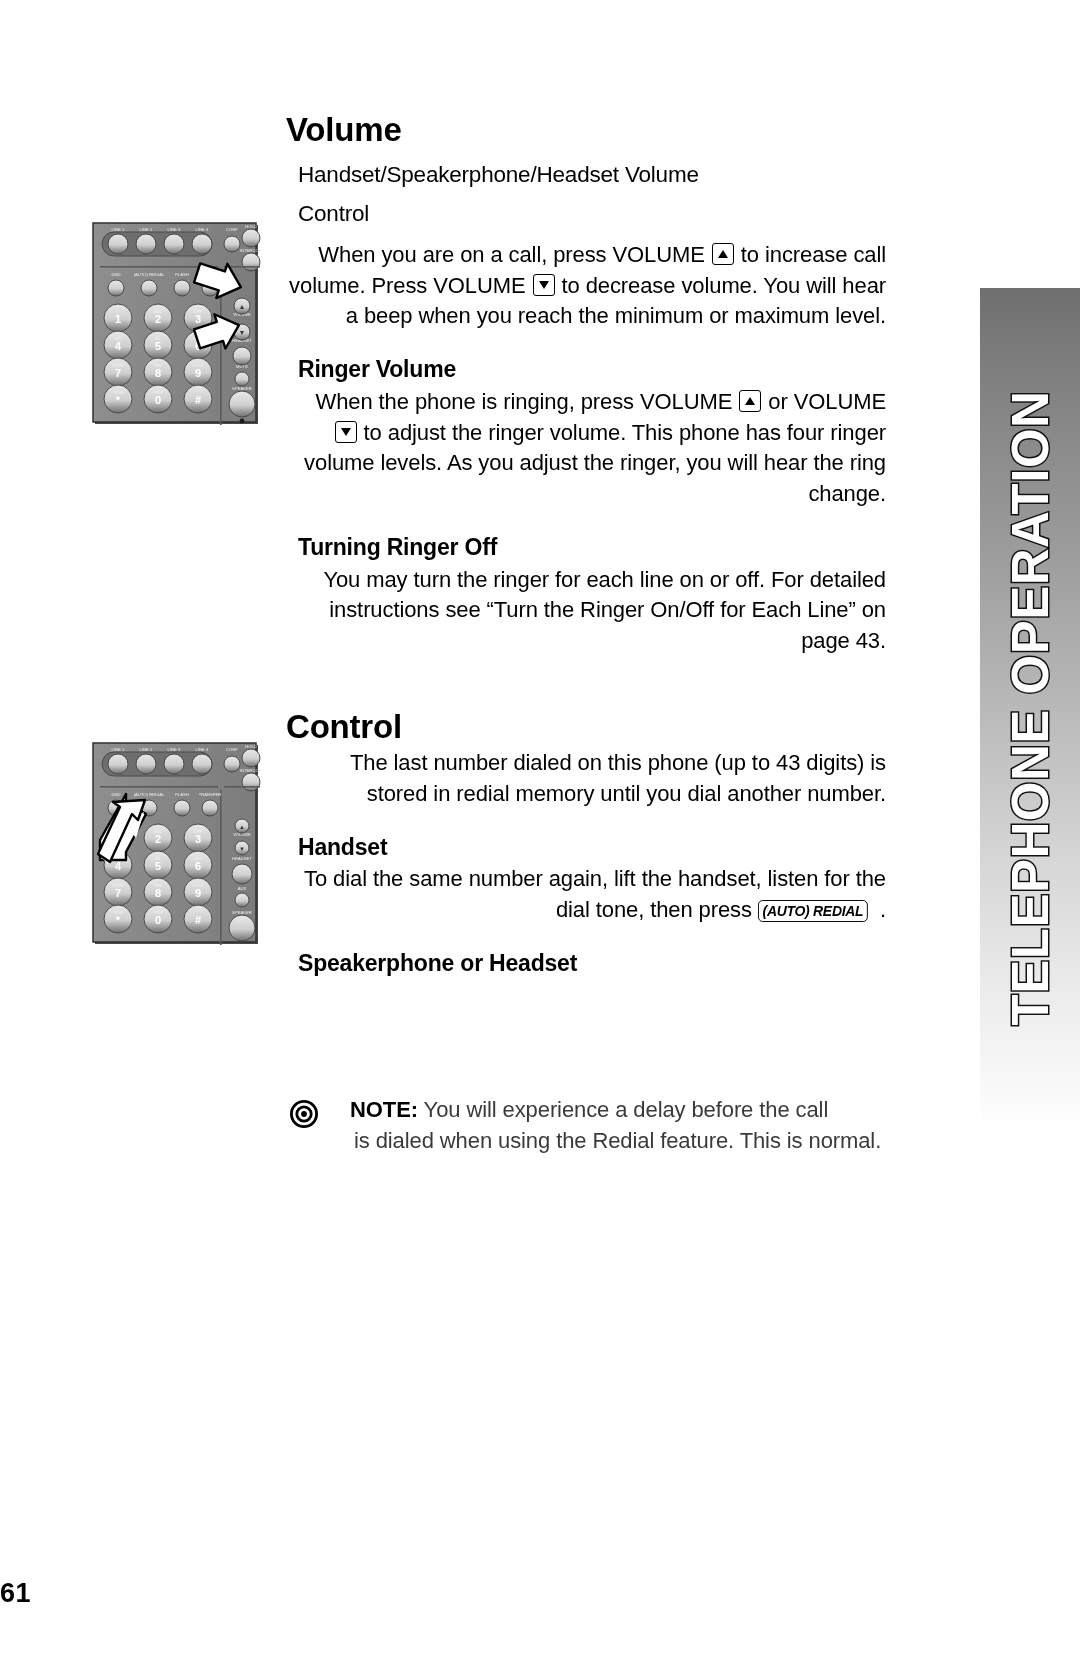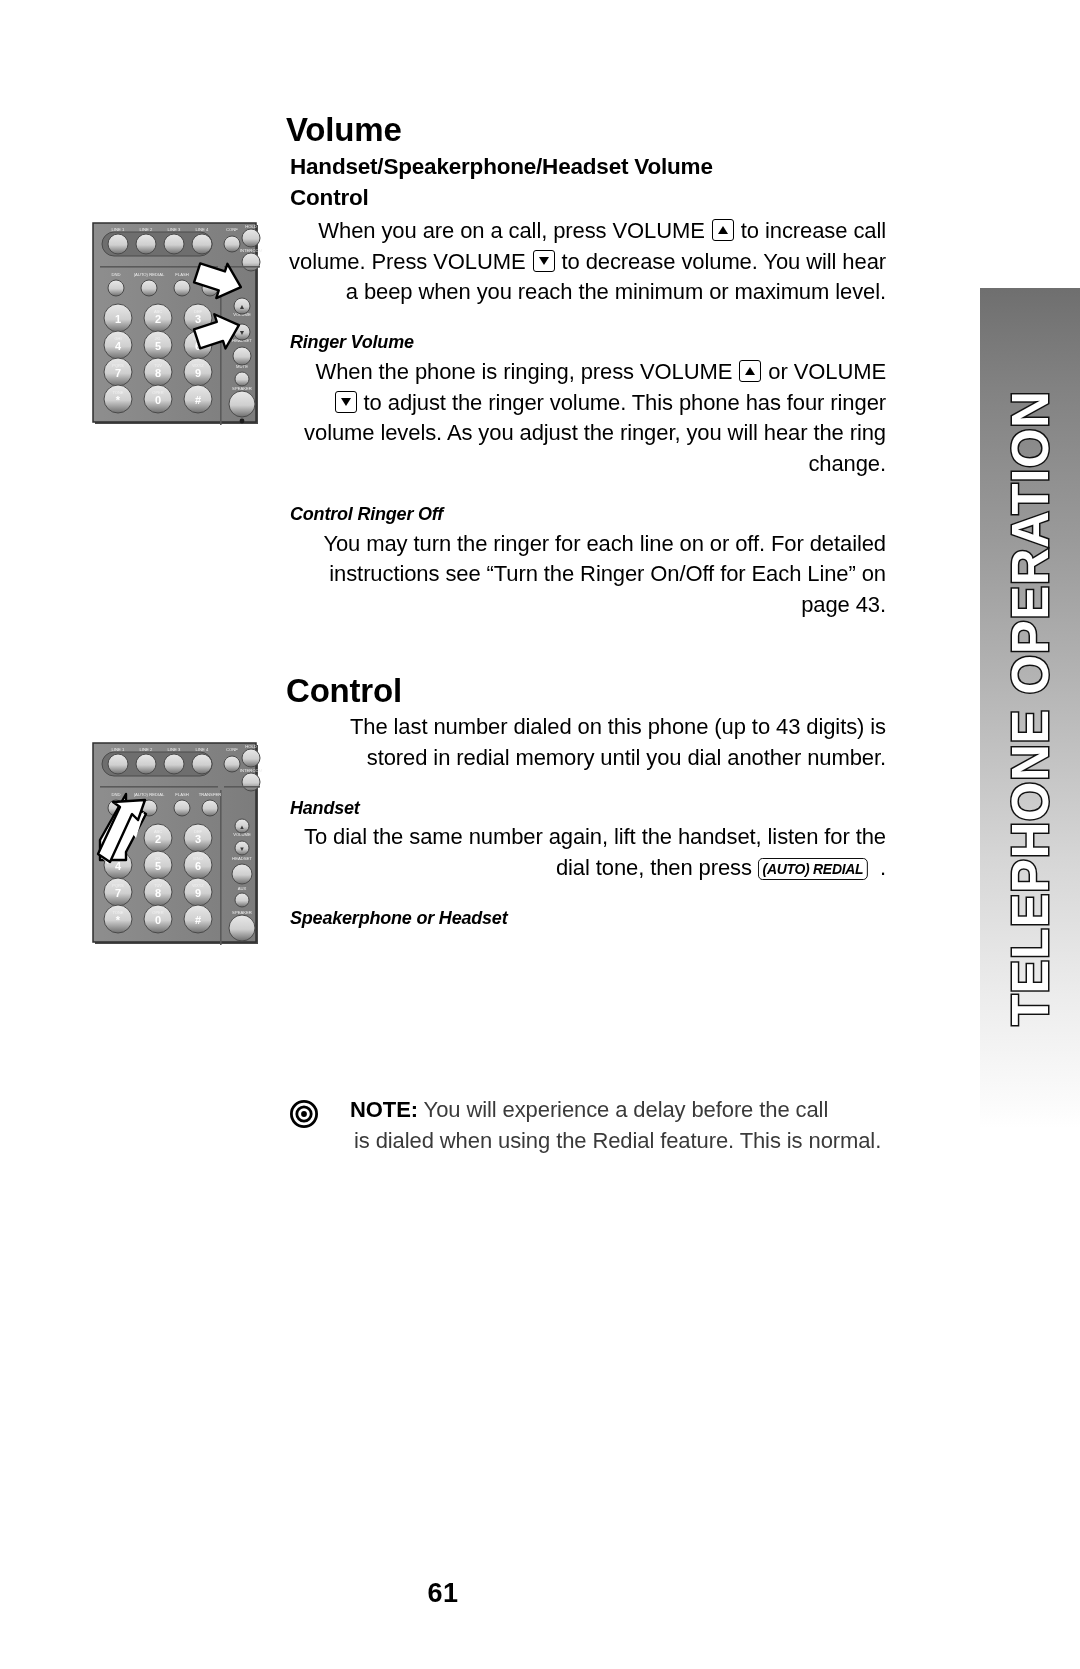--- a/index.html
+++ b/index.html
@@ -58,32 +58,31 @@
 
   h1.title {
     font-size: 33px;
     font-weight: bold;
     margin: 0 0 2px 0;
     line-height: 1.12;
     letter-spacing: -0.2px;
   }
   h2.subhead {
     font-size: 22.5px;
-    font-weight: bold;
-    margin: 4px;
+    font-weight: normal;
+    margin: 12px;
     line-height: 1.22;
     letter-spacing: -0.2px;
   }
   h2.sec {
-    font-size: 18px;
-    font-weight: bold;
-    margin: 0 0 3px 4px;
+    font-size: 23px;
+    font-weight: bold;
+    margin: 0 0 3px 12px;
     line-height: 1.2;
     letter-spacing: -0.2px;
-    font-style: italic;
   }
   p.body {
     font-size: 22px;
     line-height: 1.40;
     margin: 0;
     letter-spacing: -0.1px;
     font-weight: 350;
     text-align: right;
   }
   .gap-md { height: 24px; }
@@ -170,21 +169,21 @@
     display: block;
     padding-left: 30px;
   }
 
   
   .page-num {
     position: absolute;
     left: 0;
     top: 1578px;
     width: 886px;
-    text-align: center;
+    text-align: left;
     font-size: 27px;
     font-weight: bold;
     letter-spacing: 0.5px;
   }
 
   
   .figure {
     position: absolute;
   }
   .figure svg { display: block; }
@@ -435,21 +434,21 @@
 
     <p class="body"><span>When you are on a call, press VOLUME </span><span class="keycap up"></span><span> to increase call volume.  Press  VOLUME </span><span class="keycap down"></span><span> to decrease volume. You will hear a beep when you reach the minimum or maximum level.</span></p>
 
     <div class="gap-md"></div>
 
     <h2 class="sec">Ringer Volume</h2>
     <p class="body"><span>When the phone is ringing, press VOLUME </span><span class="keycap up"></span><span> or VOLUME </span><span class="keycap down"></span><span> to adjust the ringer volume. This phone has four ringer volume levels.  As you adjust the ringer, you will hear the ring change.</span></p>
 
     <div class="gap-md"></div>
 
-    <h2 class="sec">Control Ringer Off</h2>
+    <h2 class="sec">Turning Ringer Off</h2>
     <p class="body">You may turn the ringer for each line on or off.  For detailed instructions see “Turn the Ringer On/Off for Each Line” on page 43.</p>
 
     <div class="gap-xl"></div>
 
     <h1 class="title">Control</h1>
     <p class="body">The last number dialed on this phone (up to 43 digits) is stored in redial memory until you dial another number.</p>
 
     <div class="gap-md"></div>
 
     <h2 class="sec">Handset</h2>

